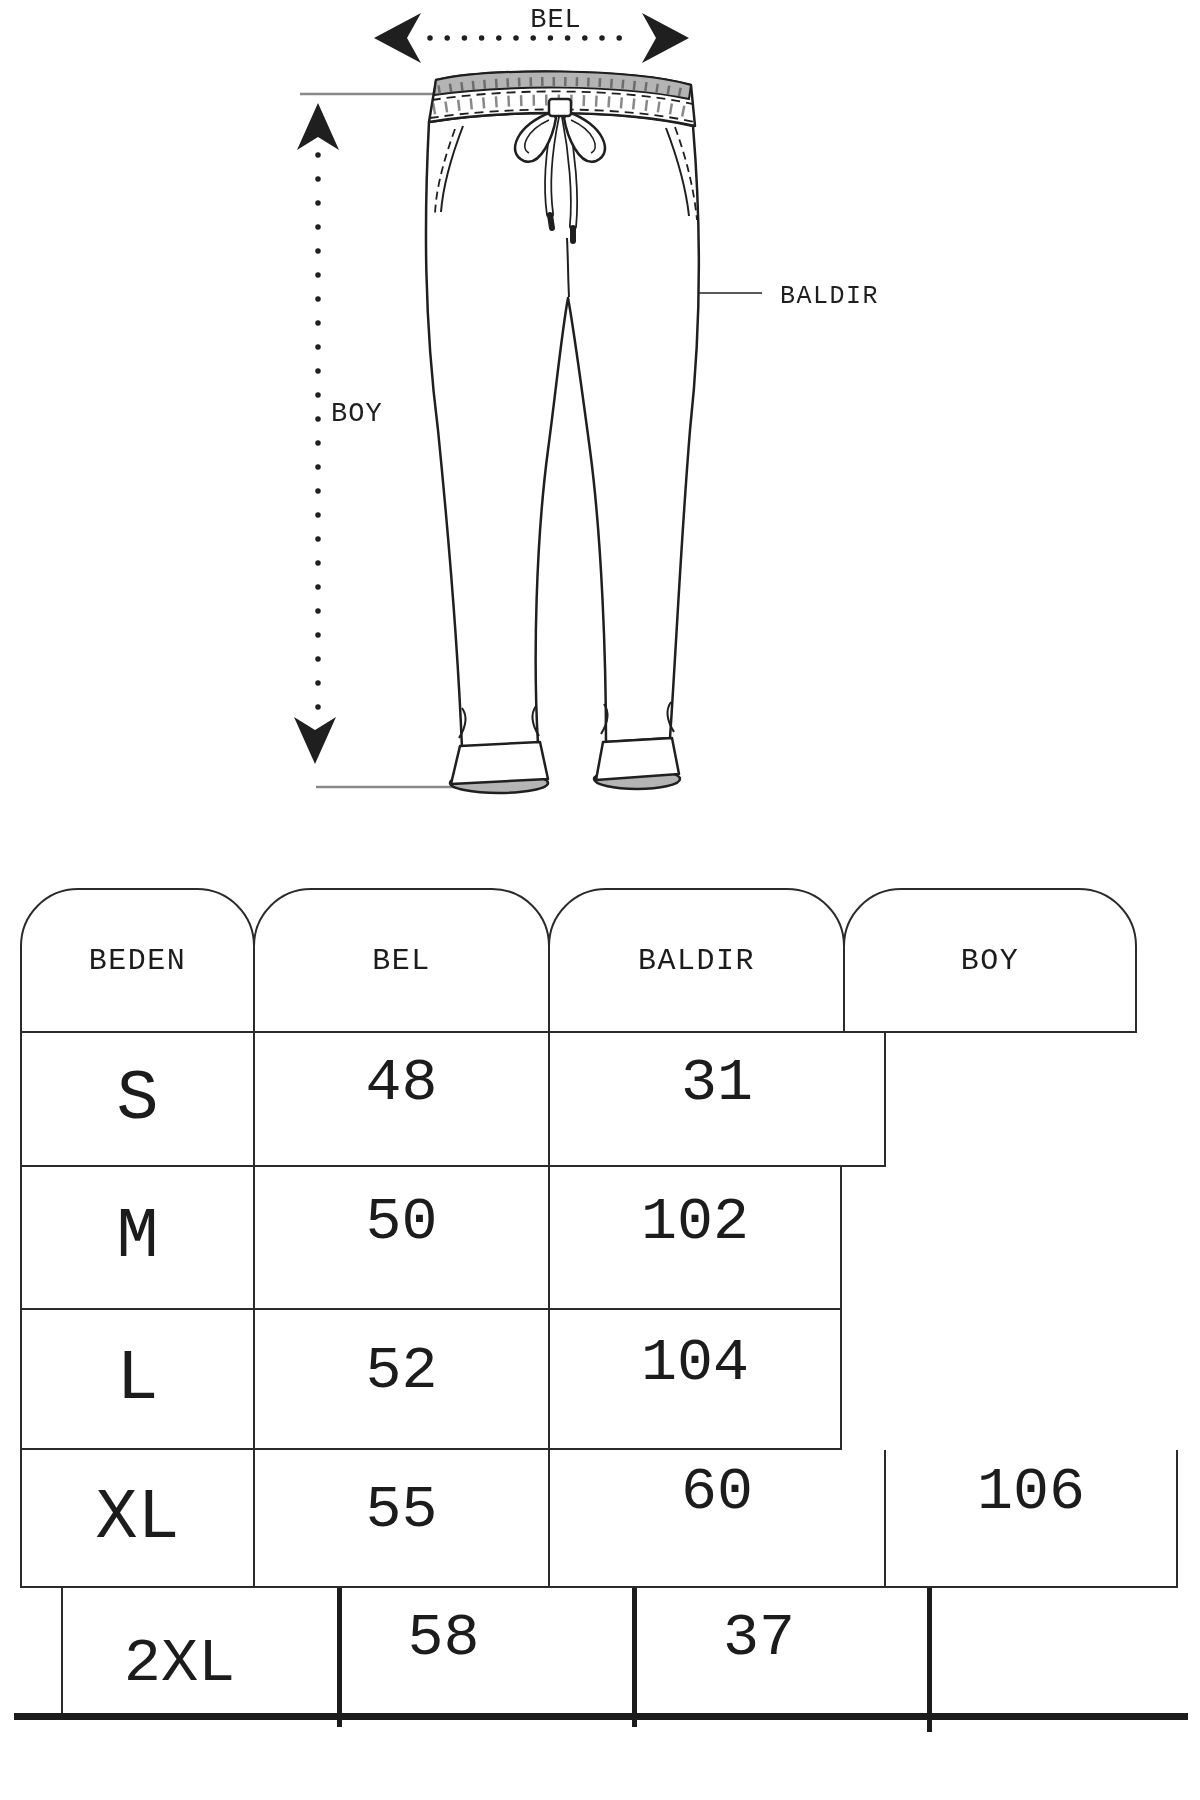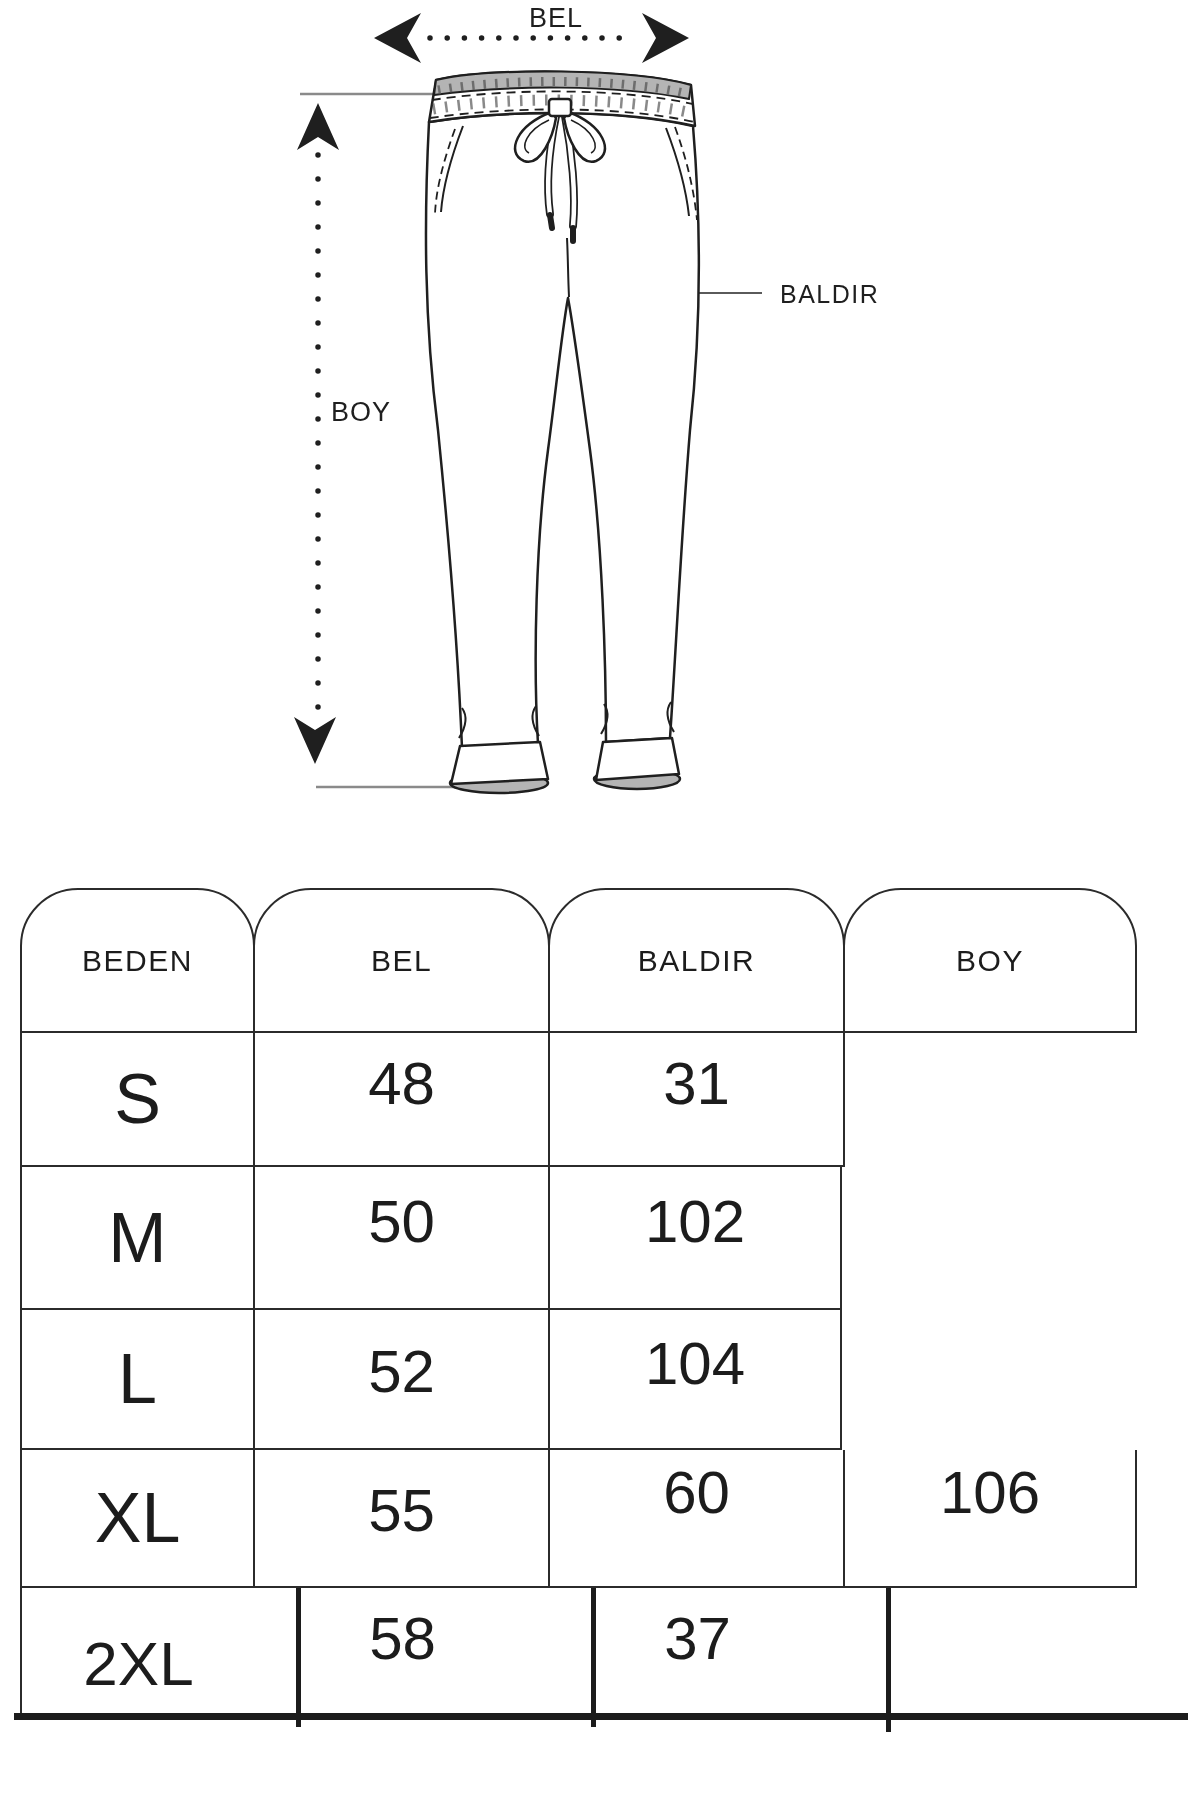--- a/index.html
+++ b/index.html
@@ -1,46 +1,46 @@
 <!DOCTYPE html>
 <html><head>
 <meta charset="utf-8">
 <style>
   :root{ --line:#2b2b2b; --ink:#1f1f1f; }
   html,body{margin:0;padding:0;background:#ffffff;}
   .page{
     position:relative; width:1200px; height:1800px; background:#ffffff;
-    font-family:Liberation Sans, sans-serif; overflow:hidden; color:#1c1c1c;
+    font-family:Liberation Mono, monospace; overflow:hidden; color:#1c1c1c;
   }
   .sketch{position:absolute; left:0; top:0;}
 
   
   .size-table{position:absolute; left:20px; top:888px; width:1162px;}
   .trow{display:flex;}
   .cell{
     box-sizing:border-box; height:100%;
     display:flex; align-items:center; justify-content:center;
     border-right:2px solid var(--line); border-bottom:2px solid var(--line);
   }
   .trow .cell:first-child{border-left:2px solid var(--line);}
-  .c1{width:235px}.c2{width:295px}.c3{width:295px}.c4{width:292px}
+  .c1{width:235px}.c2{width:295px}.c3{width:336px}.c4{width:292px}
   .th{
     border:2px solid var(--line); border-radius:58px 58px 0 0;
     font-size:30px; letter-spacing:1.5px;
   }
   .th + .th{margin-left:-2px;}
   .th.c2,.th.c3{width:297px}
   .th.c4{width:294px}
   .size{font-size:70px;}
   .val{font-size:60px;text-align:right;}
   .up-sm span{transform:translateY(-8px);display:inline-block}
   .up span{transform:translateY(-16px);display:inline-block}
   .up-lg span{transform:translateY(-26px);display:inline-block}
   .down span{transform:translateY(9px);display:inline-block}
-  .row-last{position:relative;}
+  .row-last{position:relative;margin-left:41px;}
   .row-last .cell{border:none;}
   .row-last .size{font-size:62px;}
   .vbar{position:absolute; top:0; width:5px; height:139px; background:#1c1c1c;}
   .v1{left:276px}.v2{left:571px}.v3{left:866px;height:144px}
   .bottom-bar{position:absolute; left:-6px; top:825px; width:1174px; height:7px; background:#1c1c1c;}
 </style>
 </head>
 <body>
 
 <div class="page">

